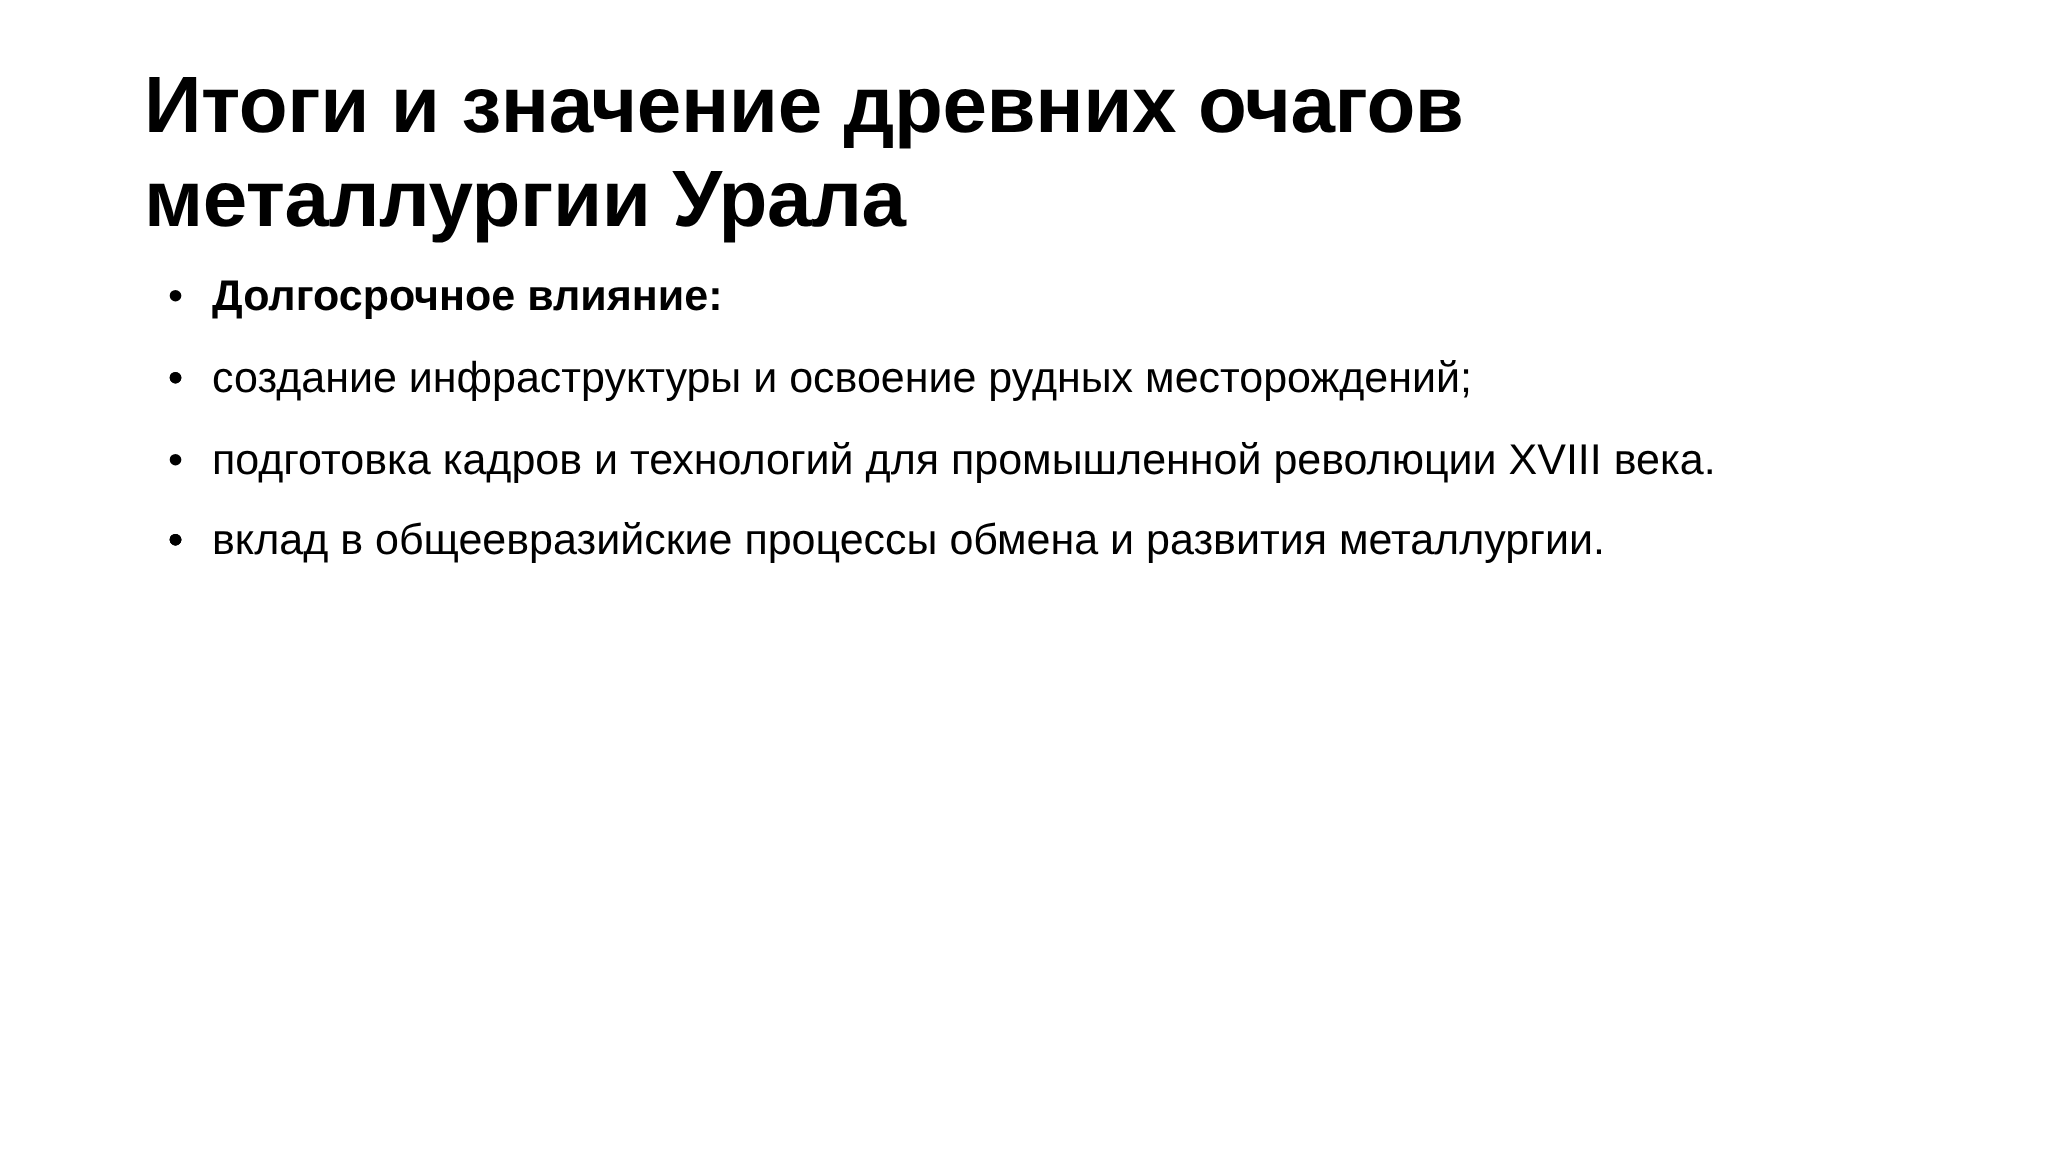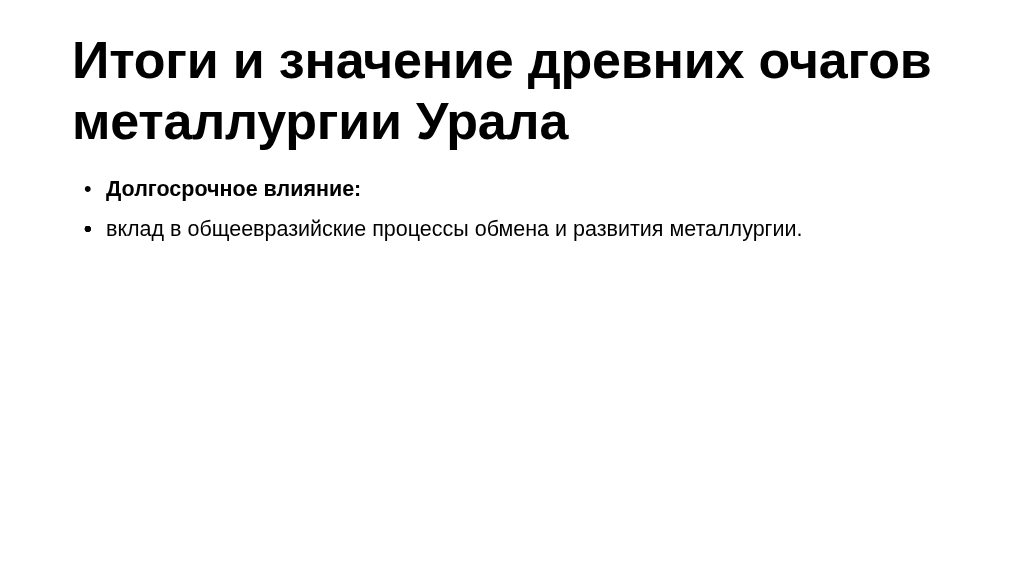--- a/index.html
+++ b/index.html
@@ -15,25 +15,25 @@
     overflow: hidden;
   }
   .slide {
     position: relative;
     width: 1024px;
     height: 576px;
     box-sizing: border-box;
     padding: 30px 60px 0 72px;
   }
   .slide-title {
-    font-size: 52px;
+    font-size: 40px;
     line-height: 1.18;
     font-weight: 700;
     letter-spacing: -0.2px;
-    margin: 0 0 22px 0;
+    margin: 0 0 10px 0;
     max-width: 880px;
     word-break: break-word;
   }
   .bullet-list {
     list-style: none;
     margin: 0;
     padding: 0 0 0 6px;
   }
   .bullet-item {
     position: relative;
@@ -70,24 +70,26 @@
       <span class="dot">•</span>
       <span class="text">Долгосрочное влияние:</span>
     </li>
 
     <li class="bullet-item">
       <span class="dot">•</span>
     </li>
 
     <li class="bullet-item">
       <span class="dot">•</span>
+      <span class="text">создание инфраструктуры и освоение рудных месторождений;</span>
     </li>
 
     <li class="bullet-item">
       <span class="dot">•</span>
+      <span class="text">подготовка кадров и технологий для промышленной революции XVIII века.</span>
     </li>
 
     <li class="bullet-item bold">
       <span class="dot">•</span>
     </li>
 
     <li class="bullet-item">
       <span class="dot">•</span>
     </li>
 

